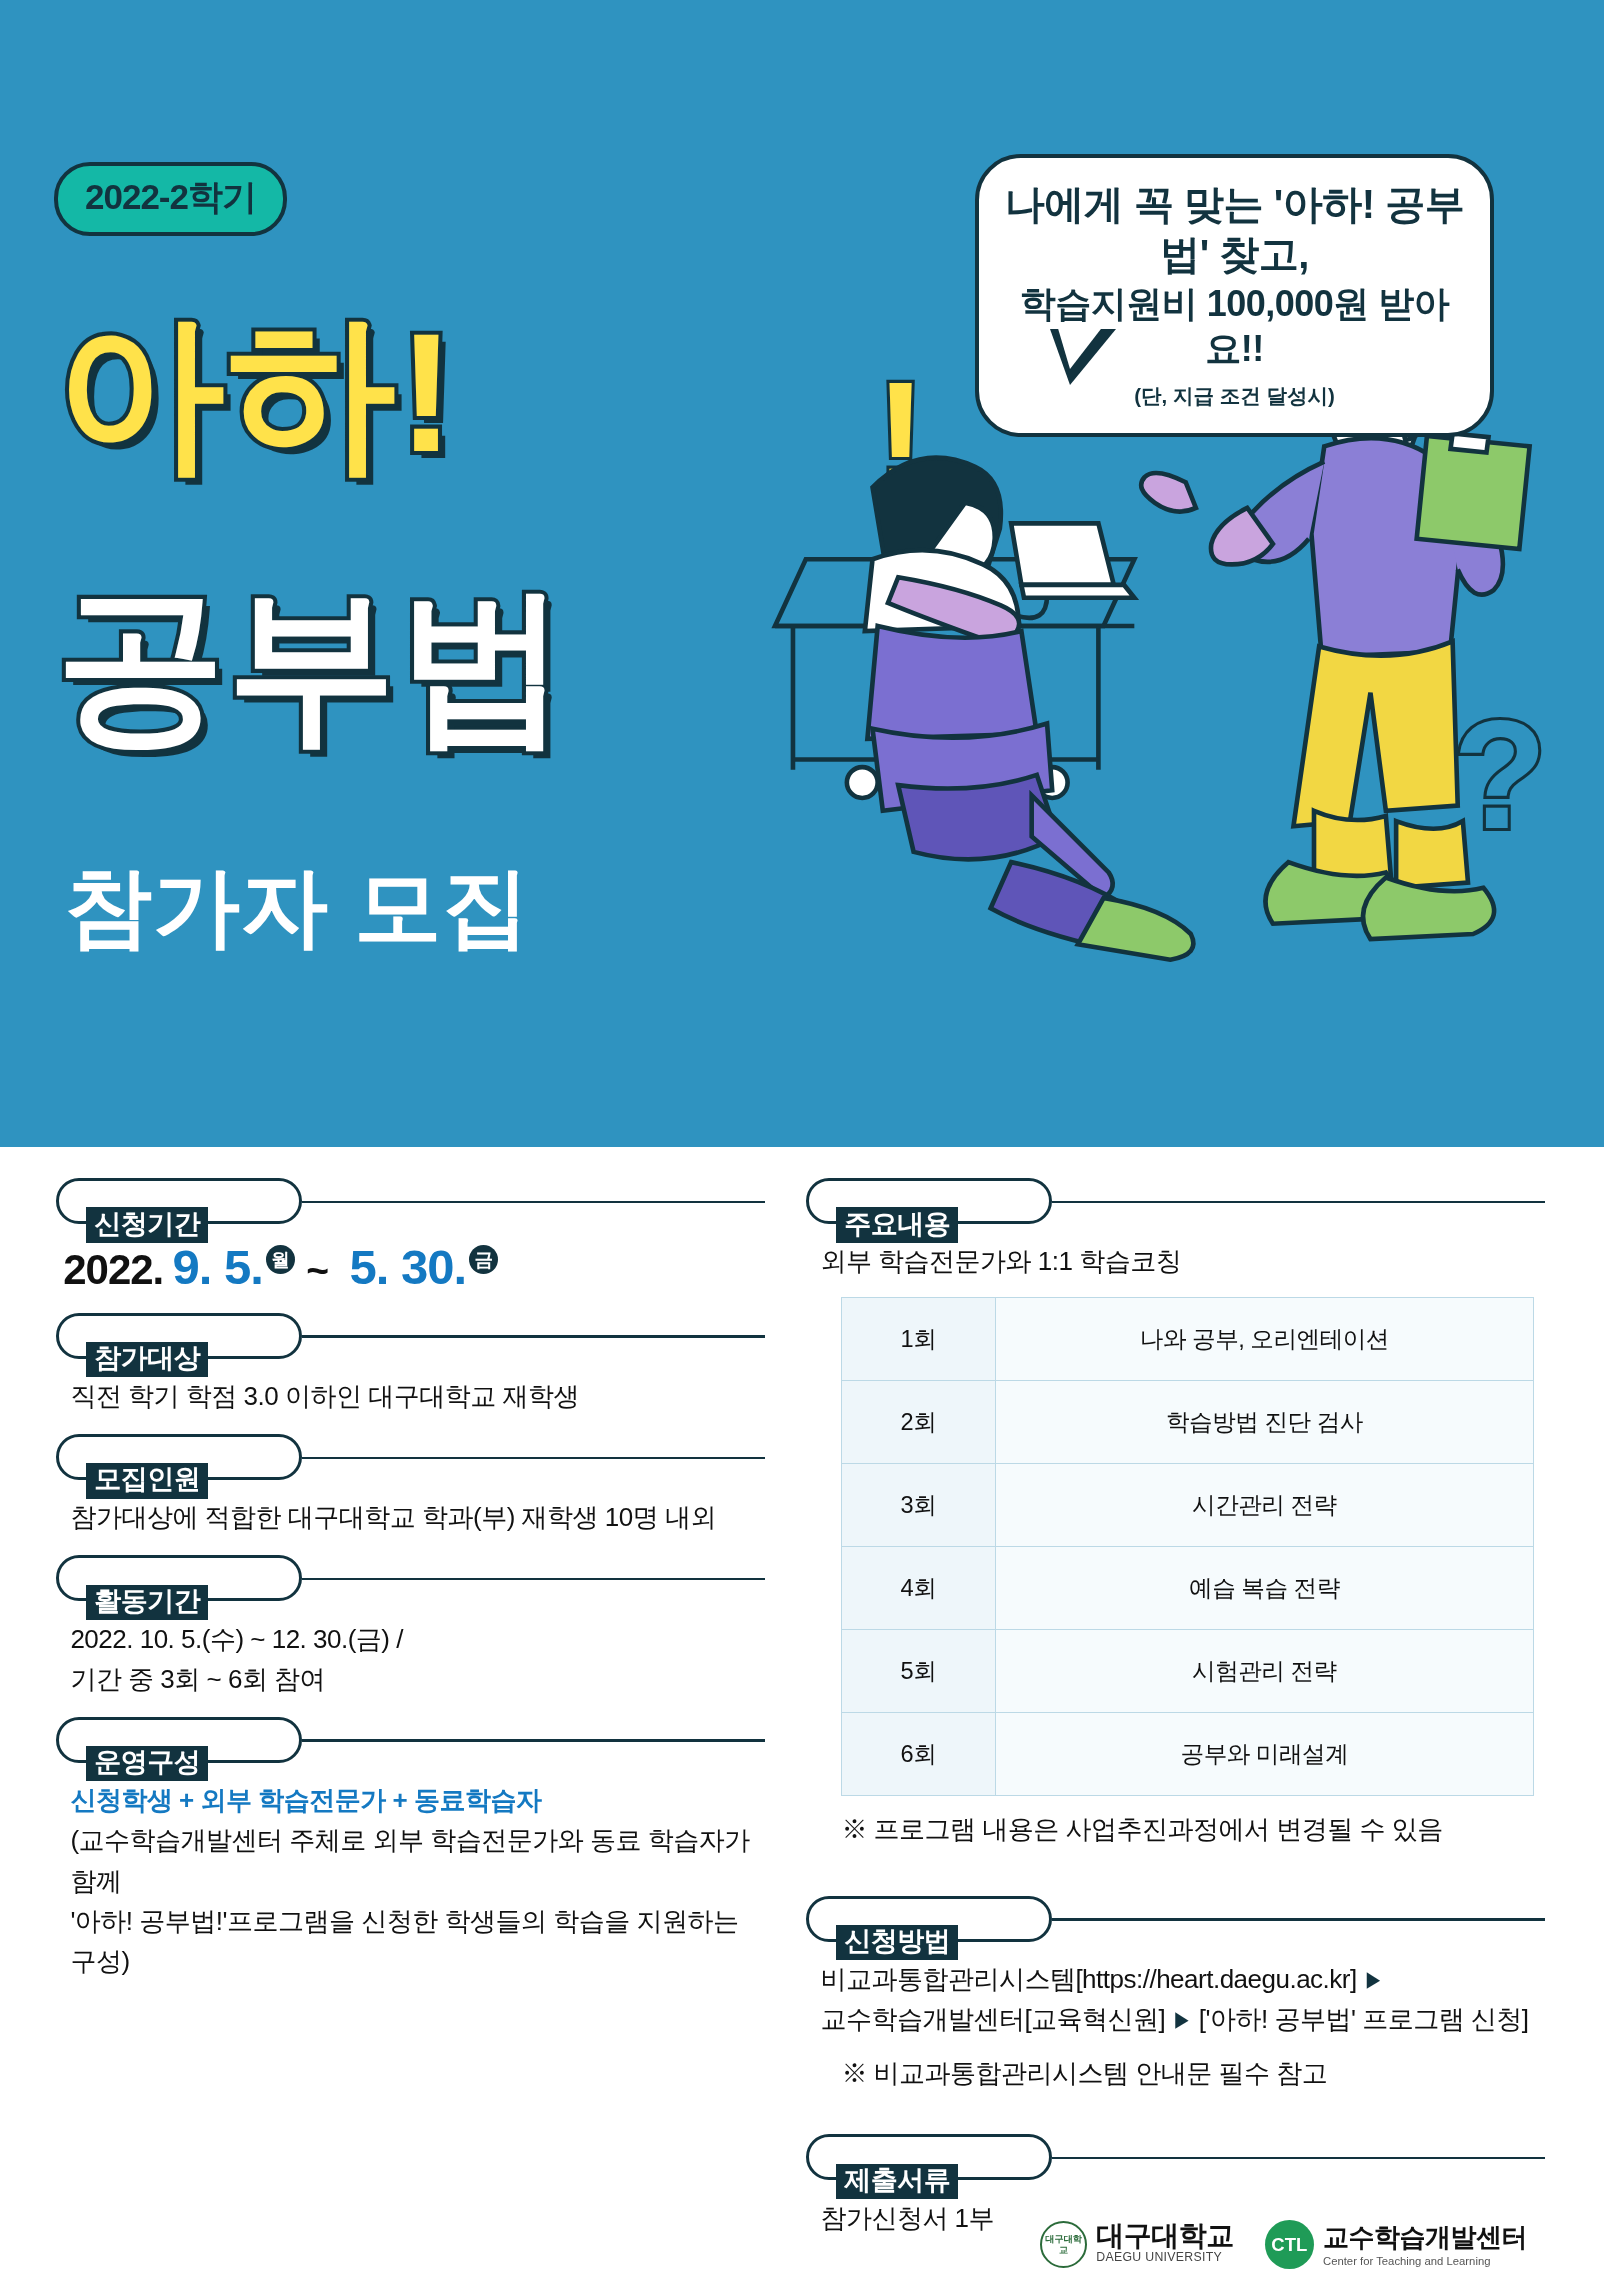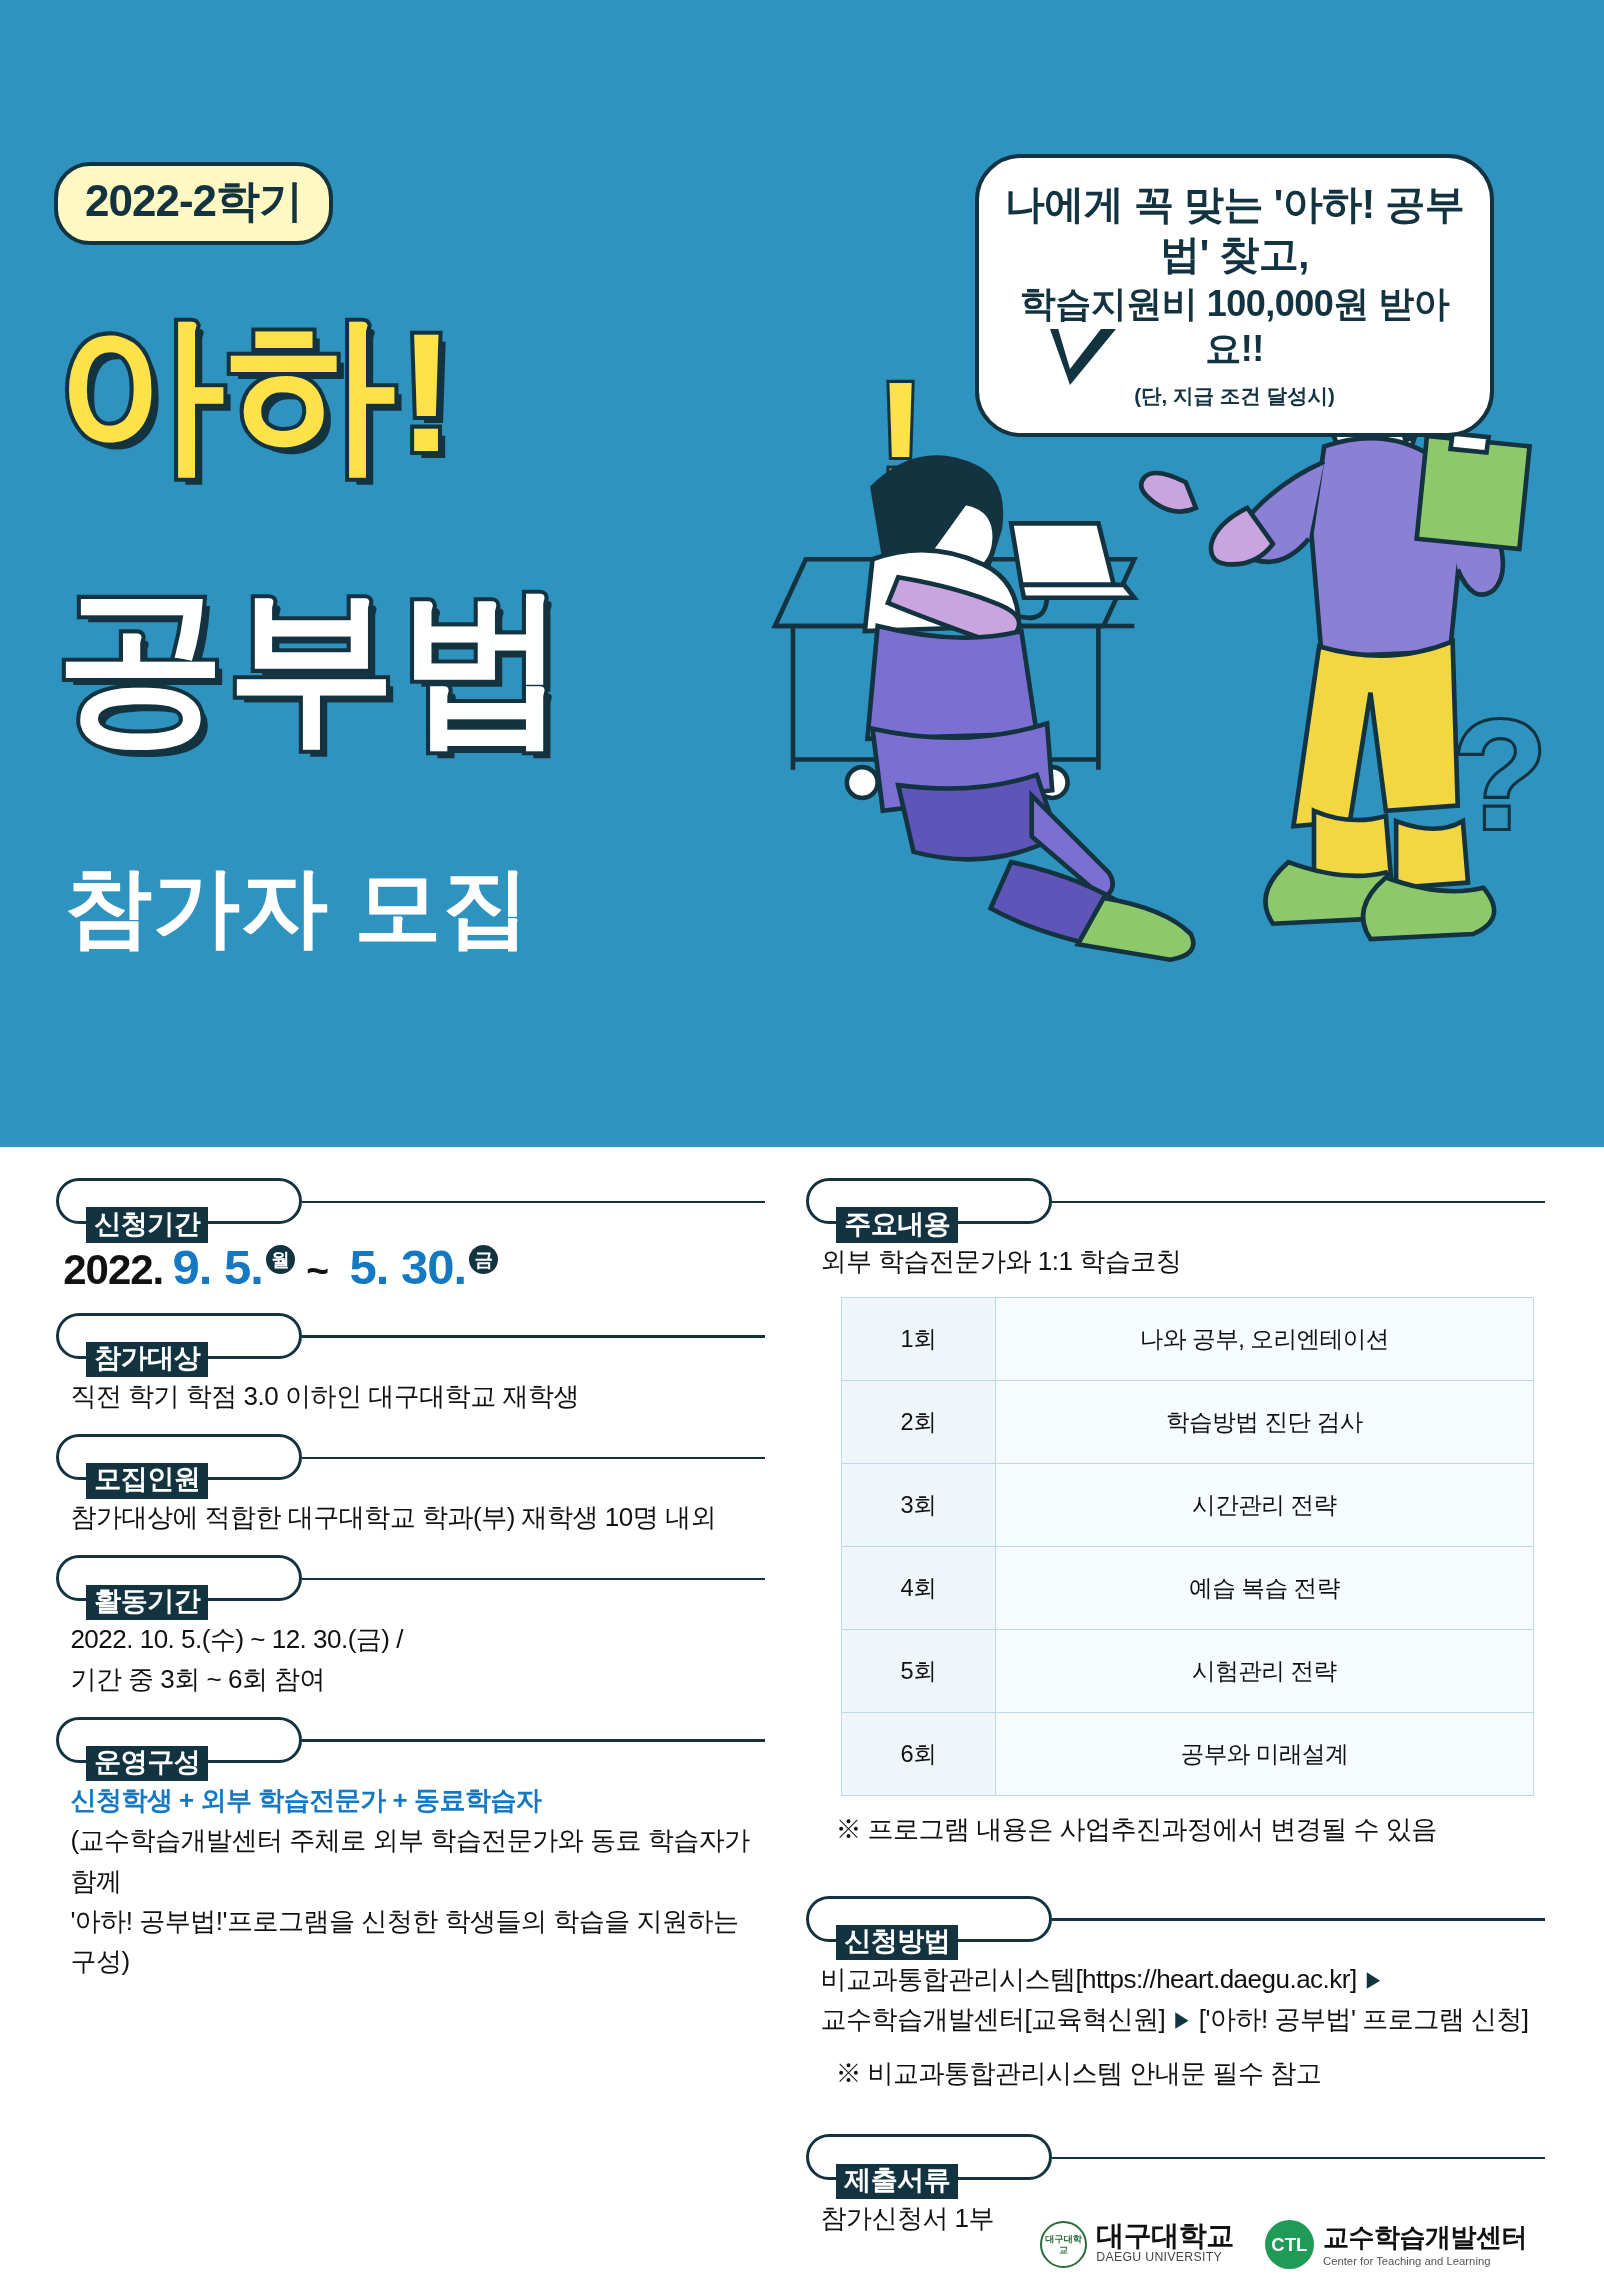--- a/index.html
+++ b/index.html
@@ -24,22 +24,22 @@
     background: #2f93c0;
     overflow: hidden;
   }
 
   .semester-badge {
     position: absolute;
     left: 54px; top: 162px;
     padding: 13.3px 27px 17.5px 27px;
     border: 4.6px solid #12333f;
     border-radius: 36px;
-    background: #fef9c3;
-    font-size: 44px;
+    background: #14b8a6;
+    font-size: 35px;
     font-weight: bold;
     color: #12333f;
     letter-spacing: -1px;
     line-height: 1;
   }
 
   .title-aha {
     position: absolute;
     left: 56px; top: 308px;
     font-size: 169px;
@@ -251,21 +251,21 @@
     padding: 25px 0;
     letter-spacing: -0.5px;
   }
   .tbl td.c1 { width: 154px; background: #eef6fa; }
   .tbl td.c2 { background: #f6fbfd; }
 
   .note {
     font-size: 19.5px;
     color: #222222;
     margin-top: 13.3px;
-    margin-left: 15px;
+    margin-left: 21px;
     letter-spacing: -0.5px;
   }
 
   .apply-line { font-size: 25px; color: #111111; line-height: 1.5; letter-spacing: -0.5px; }
   .tri { color: #12333f; font-size: 20.5px; }
 
   
   .footer {
     position: absolute;
     left: 0; bottom: 26px;

